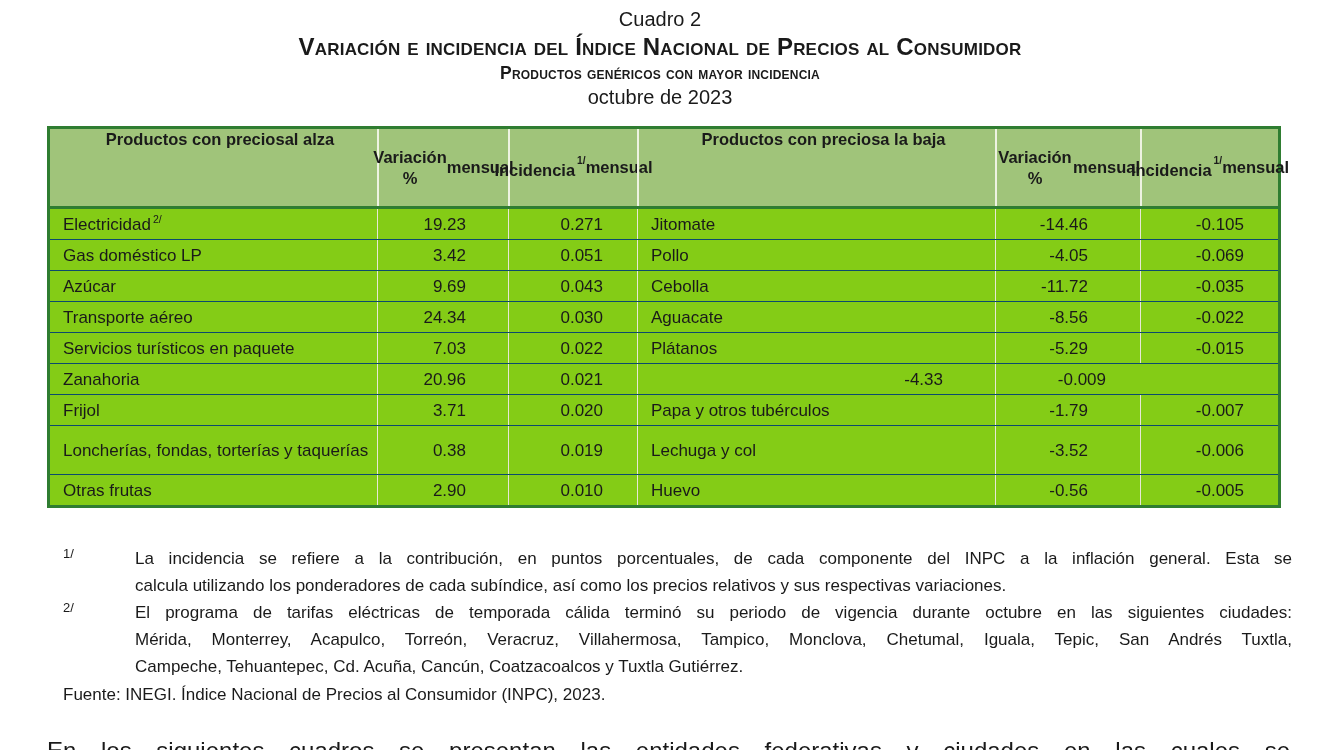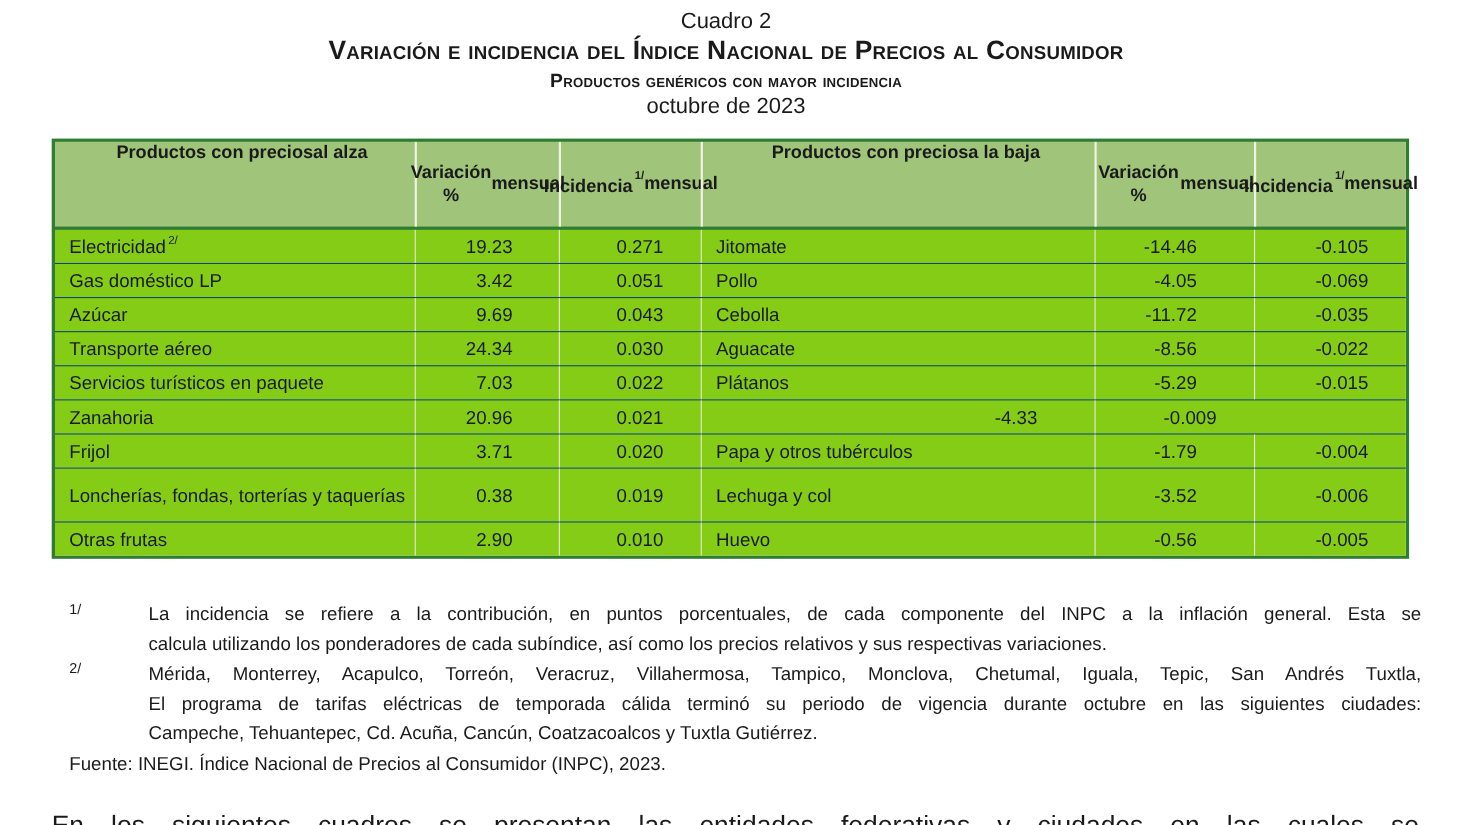--- a/index.html
+++ b/index.html
@@ -152,21 +152,21 @@
         <div class="td num n3">0.021</div>
         <div class="td num n5">-4.33</div>
         <div class="td num n6">-0.009</div>
       </div>
       <div class="tr">
         <div class="td name">Frijol</div>
         <div class="td num n2">3.71</div>
         <div class="td num n3">0.020</div>
         <div class="td name">Papa y otros tubérculos</div>
         <div class="td num n5">-1.79</div>
-        <div class="td num n6">-0.004</div>
+        <div class="td num n6">-0.007</div>
       </div>
       <div class="tr tall">
         <div class="td name">Loncherías, fondas, torterías y taquerías</div>
         <div class="td num n2">0.38</div>
         <div class="td num n3">0.019</div>
         <div class="td name">Lechuga y col</div>
         <div class="td num n5">-3.52</div>
         <div class="td num n6">-0.006</div>
       </div>
       <div class="tr">
@@ -184,22 +184,22 @@
     <div class="note">
       <div class="marker">1/</div>
       <div class="body">
         <div class="jline">La incidencia se refiere a la contribución, en puntos porcentuales, de cada componente del INPC a la inflación general. Esta se</div>
         <div class="lline">calcula utilizando los ponderadores de cada subíndice, así como los precios relativos y sus respectivas variaciones.</div>
       </div>
     </div>
     <div class="note">
       <div class="marker">2/</div>
       <div class="body">
+        <div class="jline">El programa de tarifas eléctricas de temporada cálida terminó su periodo de vigencia durante octubre en las siguientes ciudades:</div>
         <div class="jline">Mérida, Monterrey, Acapulco, Torreón, Veracruz, Villahermosa, Tampico, Monclova, Chetumal, Iguala, Tepic, San Andrés Tuxtla,</div>
-        <div class="jline">El programa de tarifas eléctricas de temporada cálida terminó su periodo de vigencia durante octubre en las siguientes ciudades:</div>
         <div class="lline">Campeche, Tehuantepec, Cd. Acuña, Cancún, Coatzacoalcos y Tuxtla Gutiérrez.</div>
       </div>
     </div>
     <div class="source">Fuente: INEGI. Índice Nacional de Precios al Consumidor (INPC), 2023.</div>
   </div>
 
   <div class="clipped">En los siguientes cuadros se presentan las entidades federativas y ciudades en las cuales se</div>
 
 </div>
 

